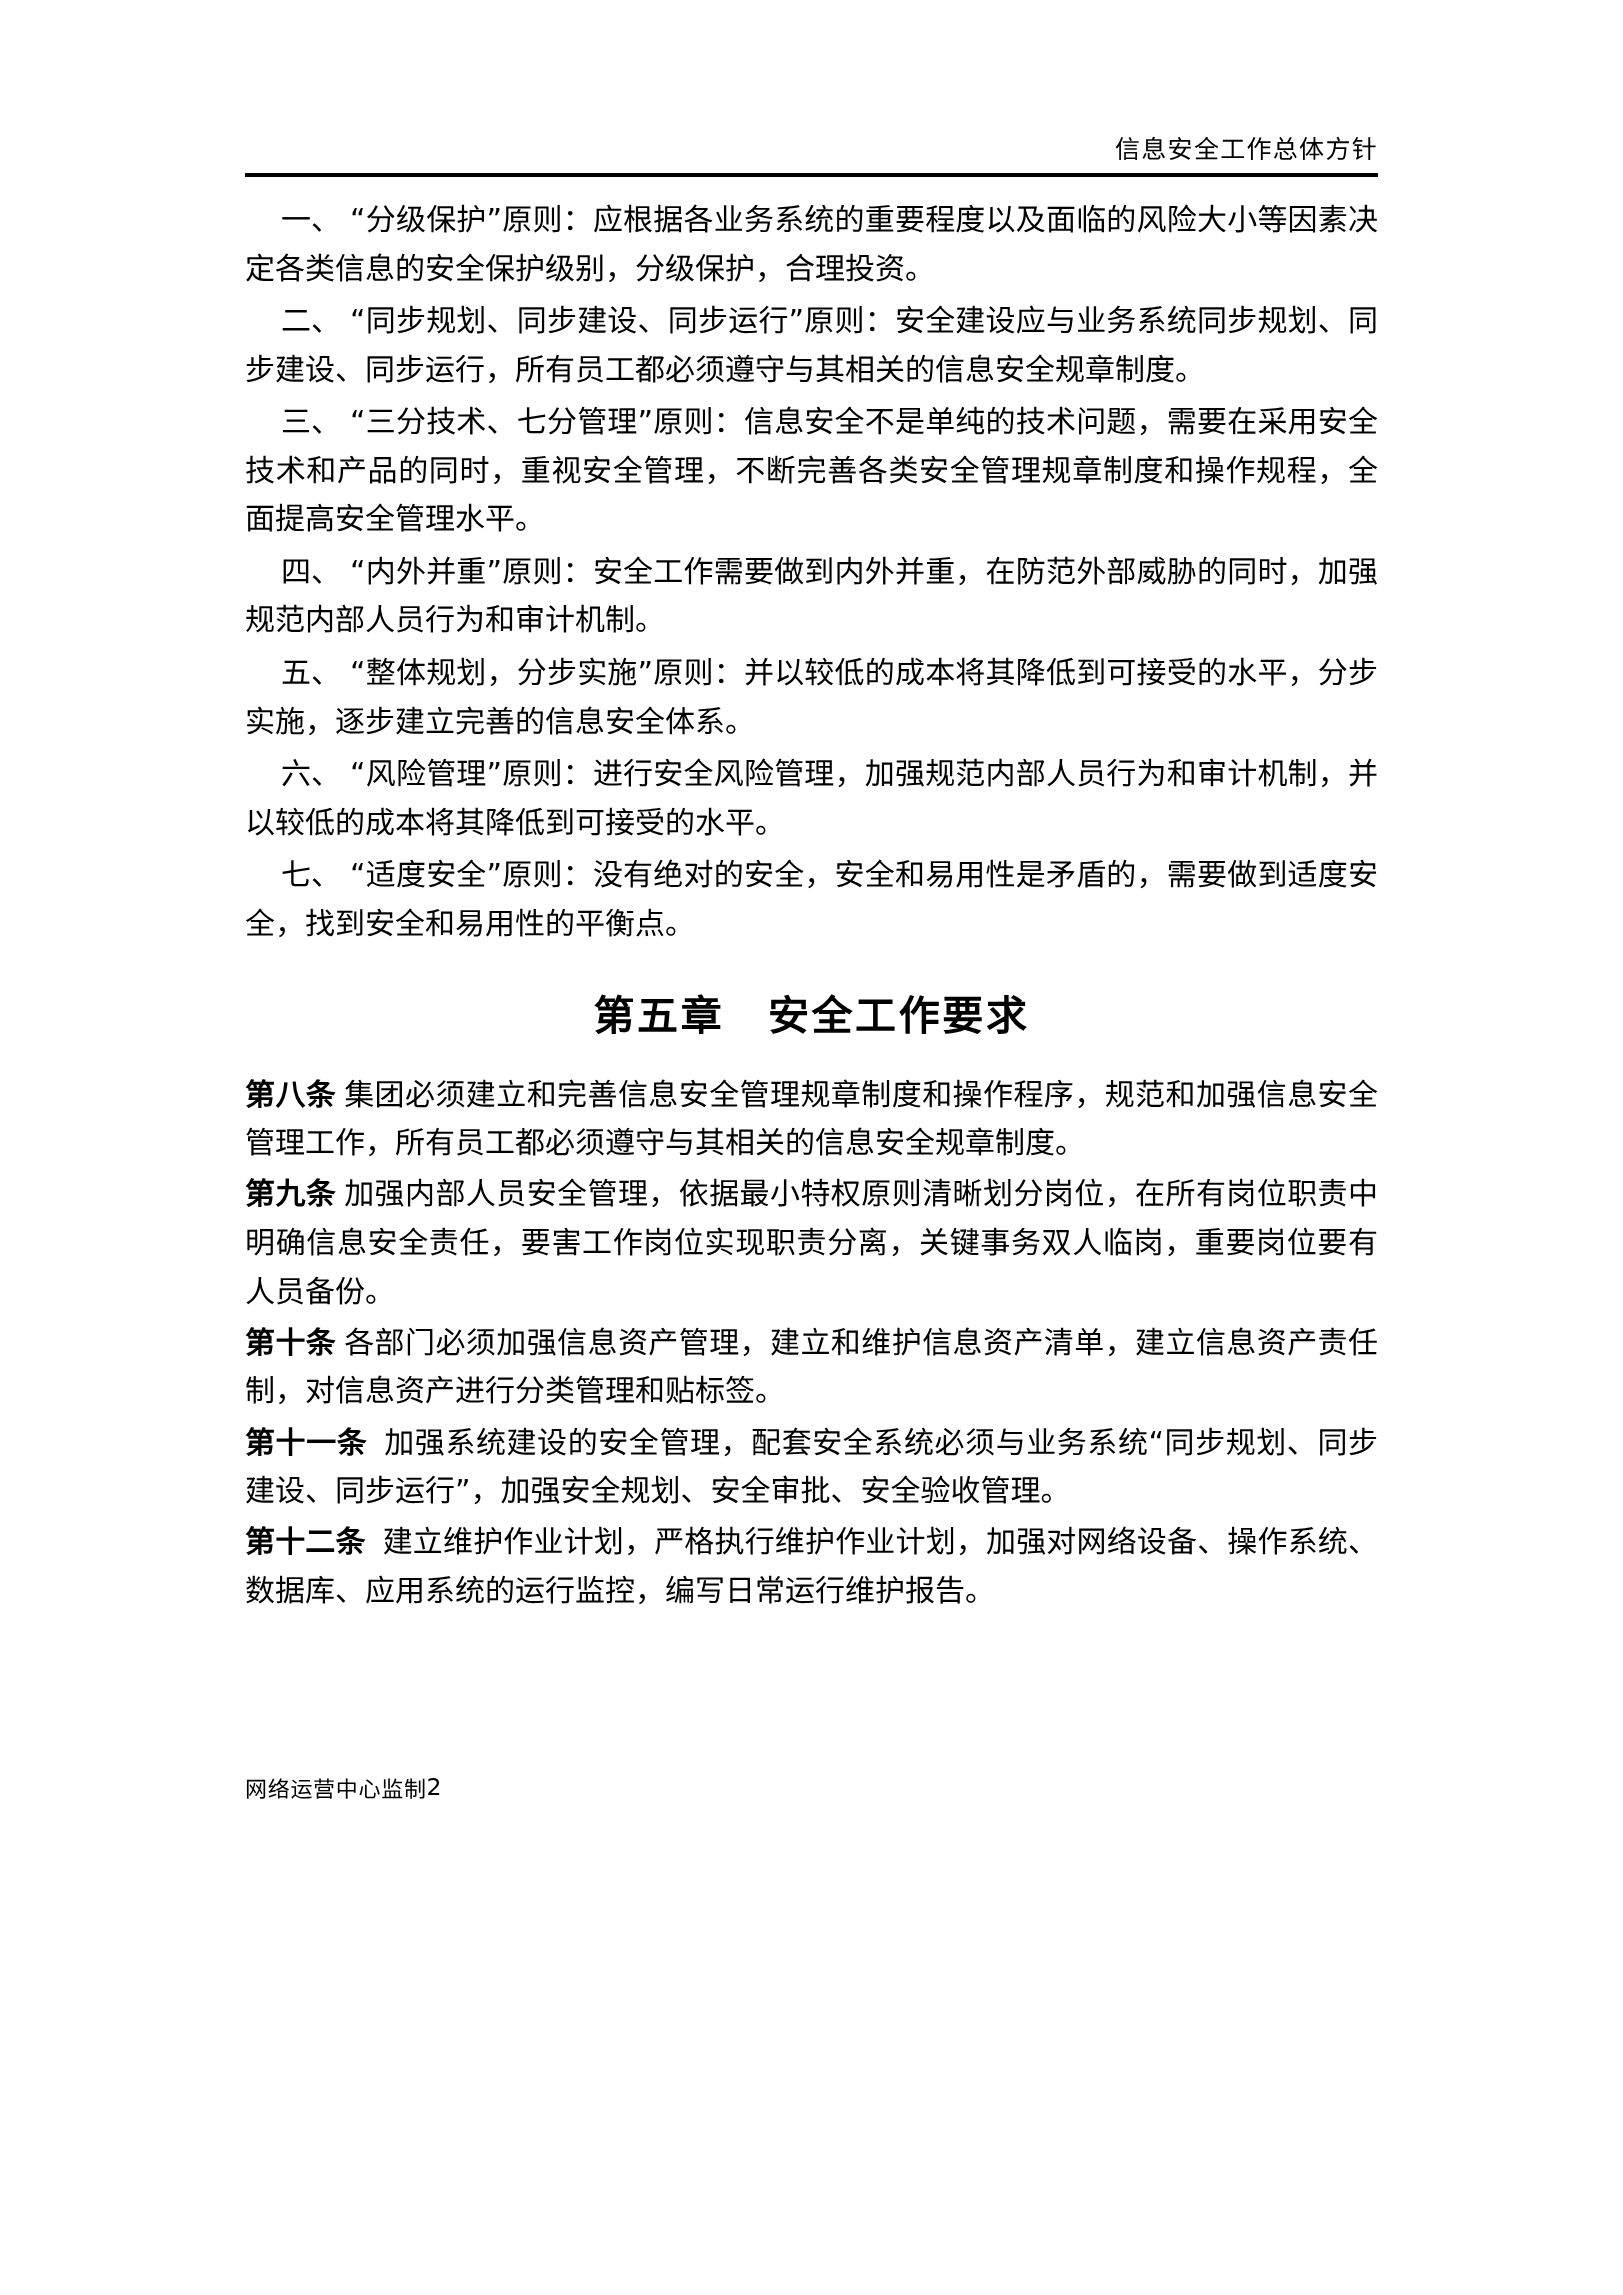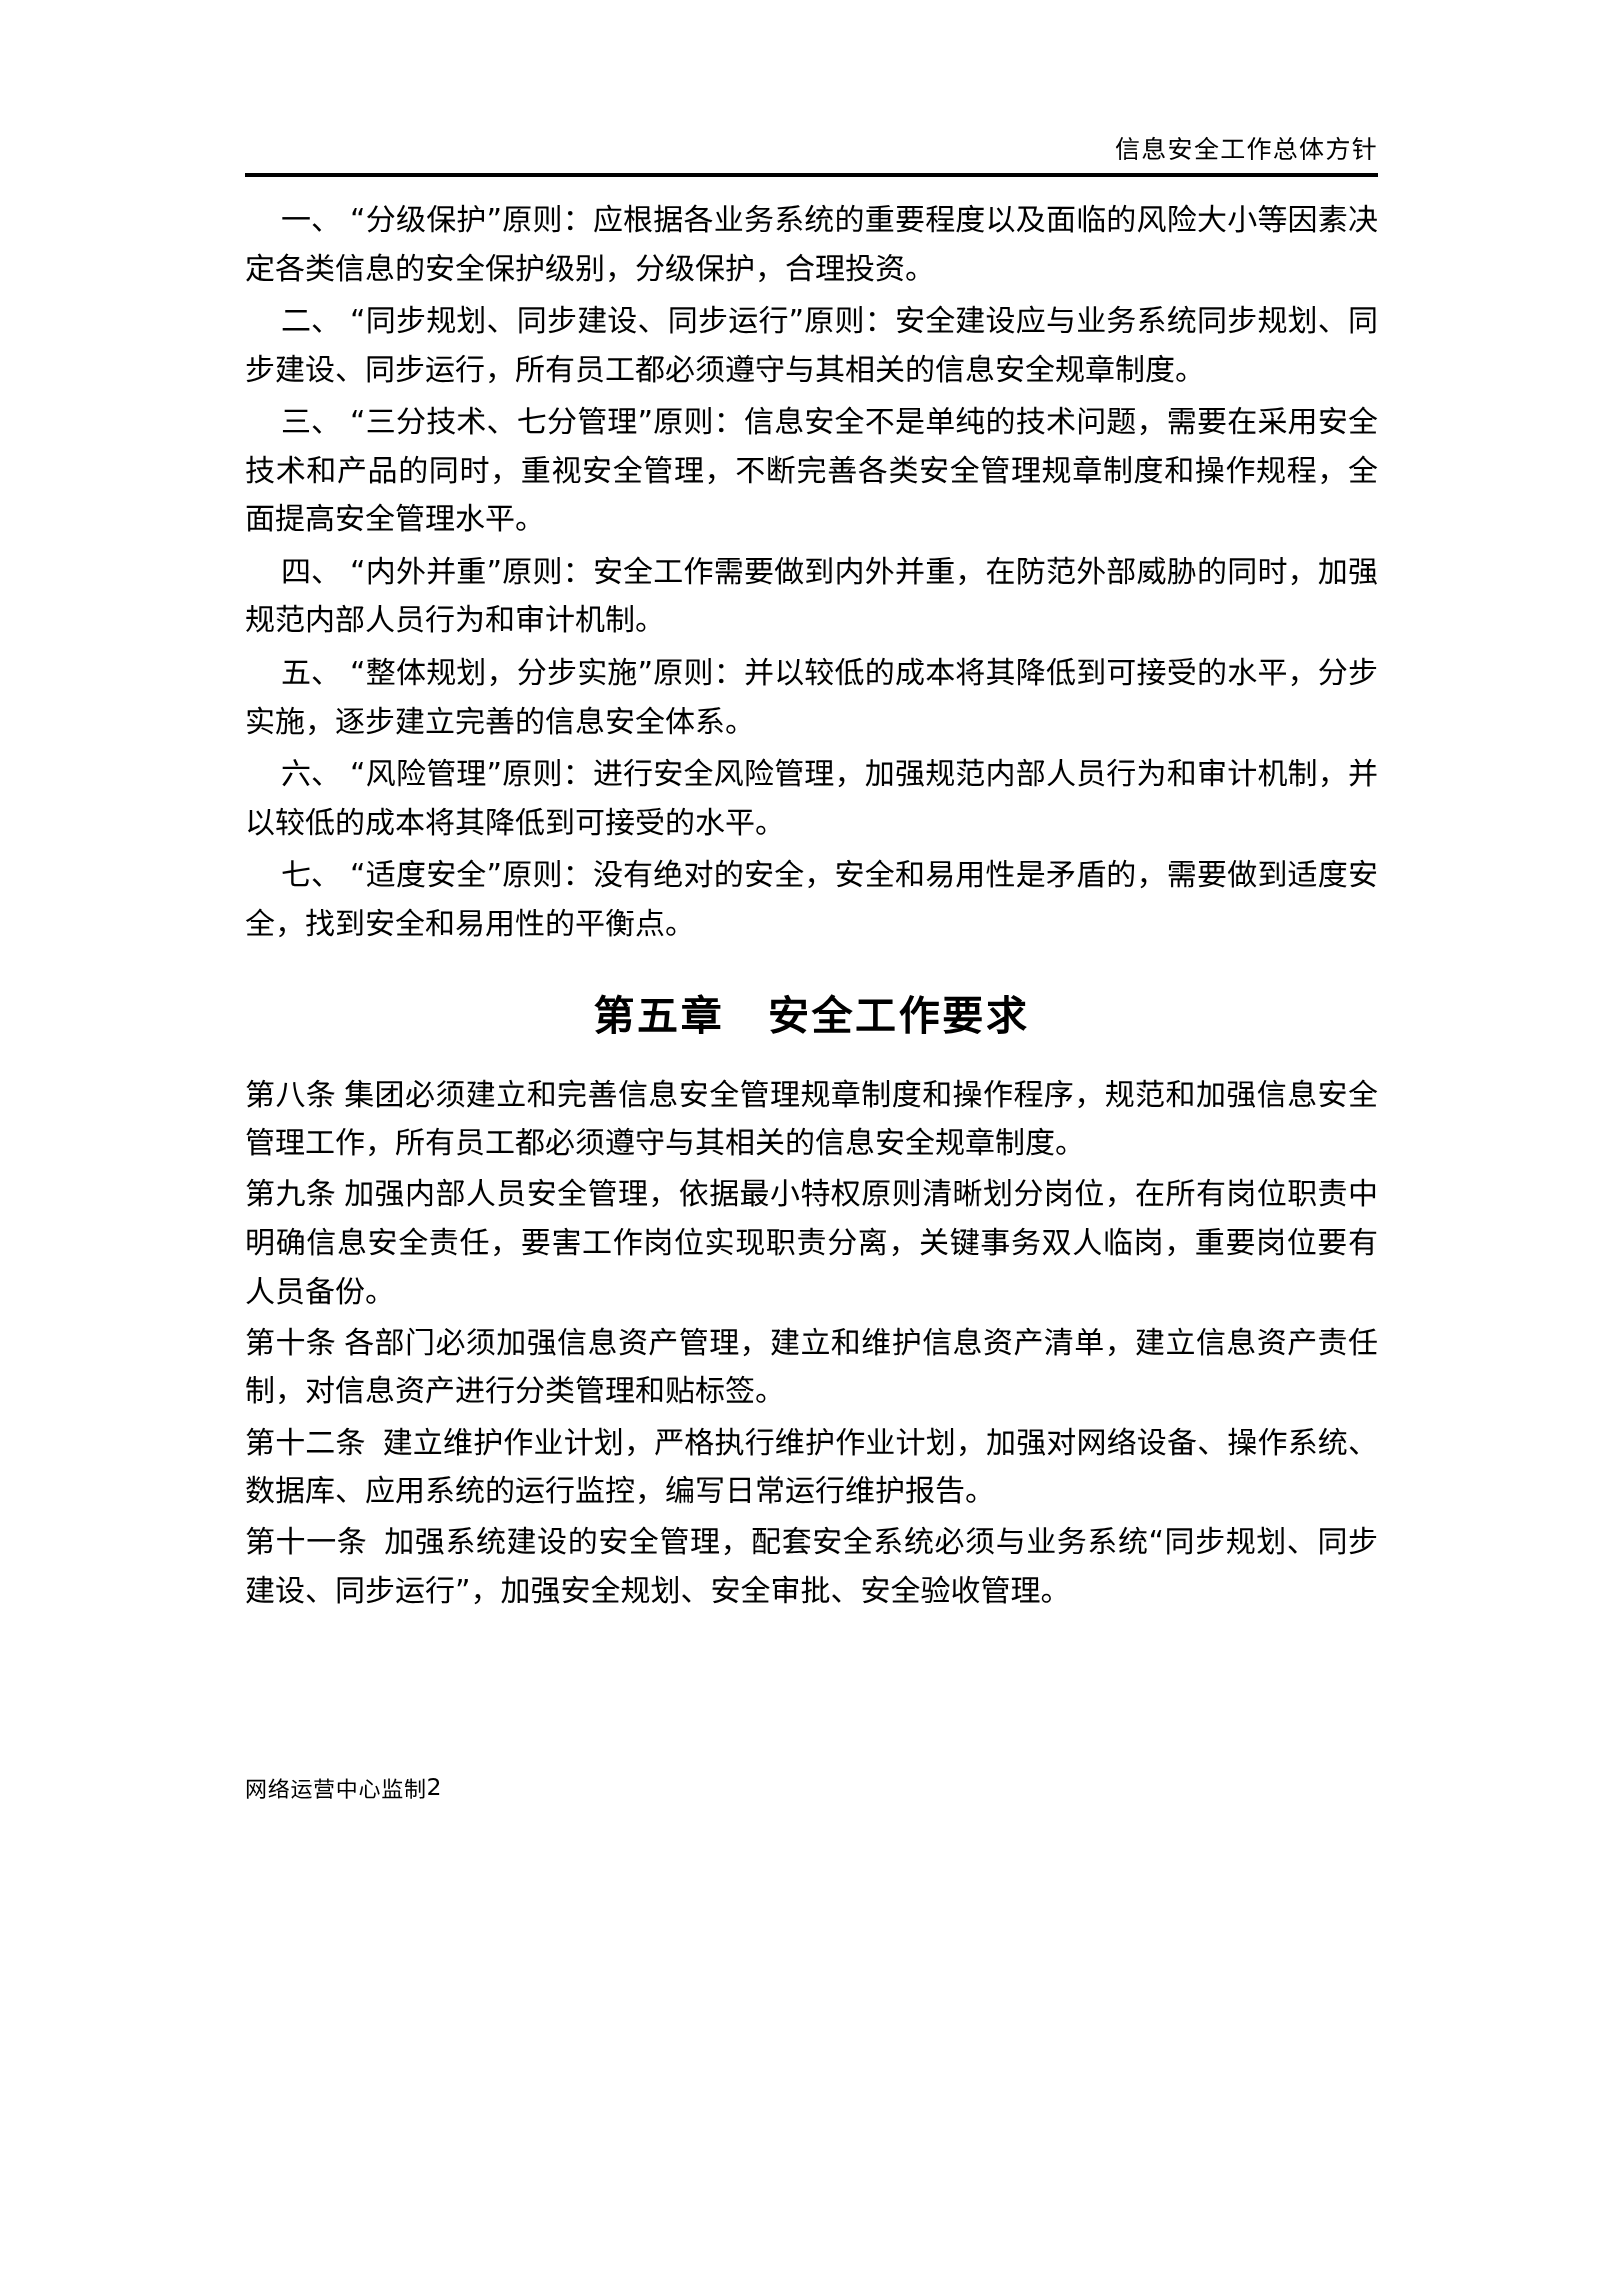--- a/index.html
+++ b/index.html
@@ -93,21 +93,21 @@
   
   .article {
     font-size: 30px;
     line-height: 1.62;
     text-align: justify;
     text-justify: inter-ideograph;
     margin: 0 0 2.6px 0;
   }
 
   .article .art-num {
-    font-weight: normal;
+    font-weight: bold;
     margin-right: 7.9px;
   }
 
   .article .art-num.wide {
     margin-right: 17px;
   }
 
   
   .page-footer {
     position: absolute;
@@ -171,24 +171,24 @@
     <p class="article">
       <span class="art-num">第八条</span><span class="art-text">集团必须建立和完善信息安全管理规章制度和操作程序，规范和加强信息安全管理工作，所有员工都必须遵守与其相关的信息安全规章制度。</span>
     </p>
     <p class="article">
       <span class="art-num">第九条</span><span class="art-text">加强内部人员安全管理，依据最小特权原则清晰划分岗位，在所有岗位职责中明确信息安全责任，要害工作岗位实现职责分离，关键事务双人临岗，重要岗位要有人员备份。</span>
     </p>
     <p class="article">
       <span class="art-num">第十条</span><span class="art-text">各部门必须加强信息资产管理，建立和维护信息资产清单，建立信息资产责任制，对信息资产进行分类管理和贴标签。</span>
     </p>
     <p class="article">
-      <span class="art-num wide">第十二条</span><span class="art-text">建立维护作业计划，严格执行维护作业计划，加强对网络设备、操作系统、数据库、应用系统的运行监控，编写日常运行维护报告。</span>
+      <span class="art-num wide">第十一条</span><span class="art-text">加强系统建设的安全管理，配套安全系统必须与业务系统“同步规划、同步建设、同步运行”，加强安全规划、安全审批、安全验收管理。</span>
     </p>
     <p class="article">
-      <span class="art-num wide">第十一条</span><span class="art-text">加强系统建设的安全管理，配套安全系统必须与业务系统“同步规划、同步建设、同步运行”，加强安全规划、安全审批、安全验收管理。</span>
+      <span class="art-num wide">第十二条</span><span class="art-text">建立维护作业计划，严格执行维护作业计划，加强对网络设备、操作系统、数据库、应用系统的运行监控，编写日常运行维护报告。</span>
     </p>
 
   </div>
 
   <div class="page-footer">
     <div class="foot-left">网络运营中心监制</div>
     <div class="foot-right">2</div>
   </div>
 
 </div>

